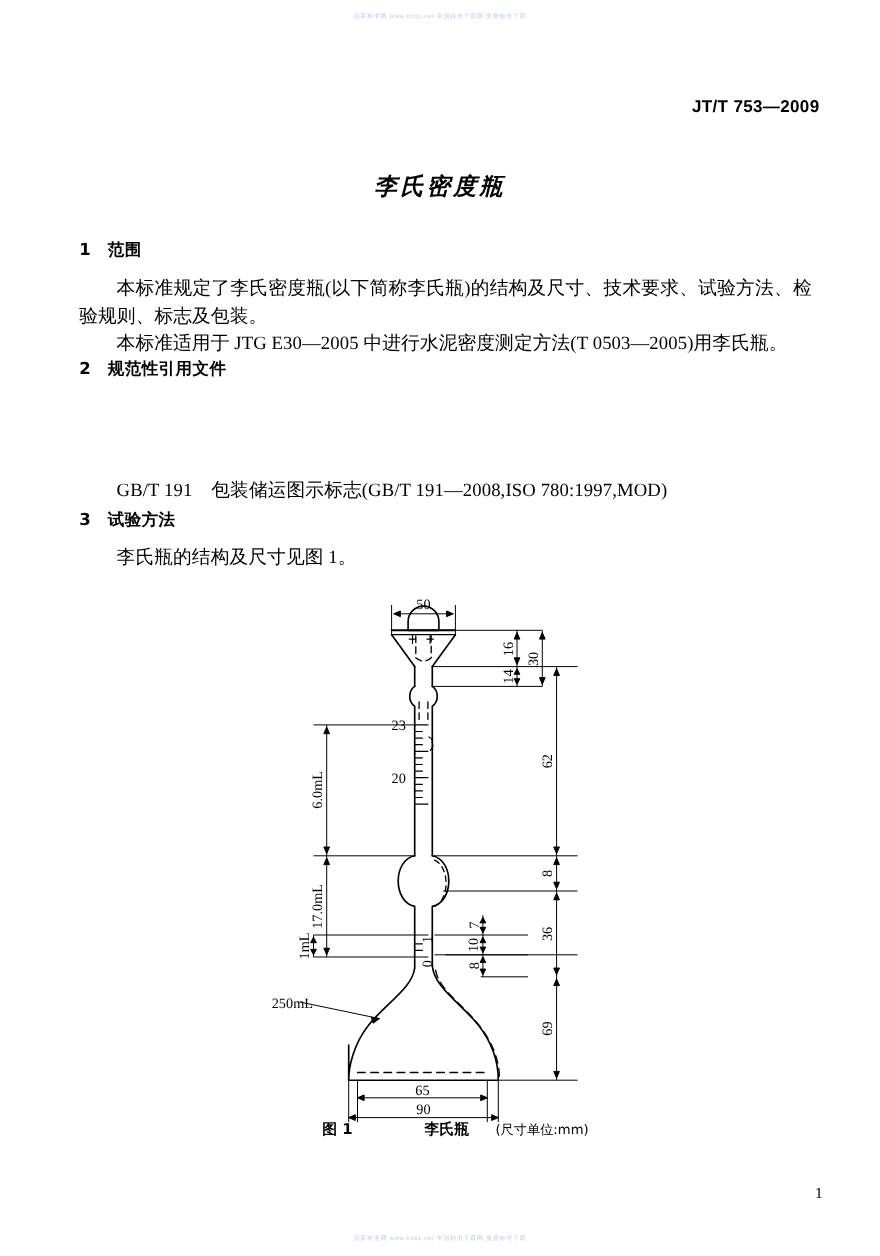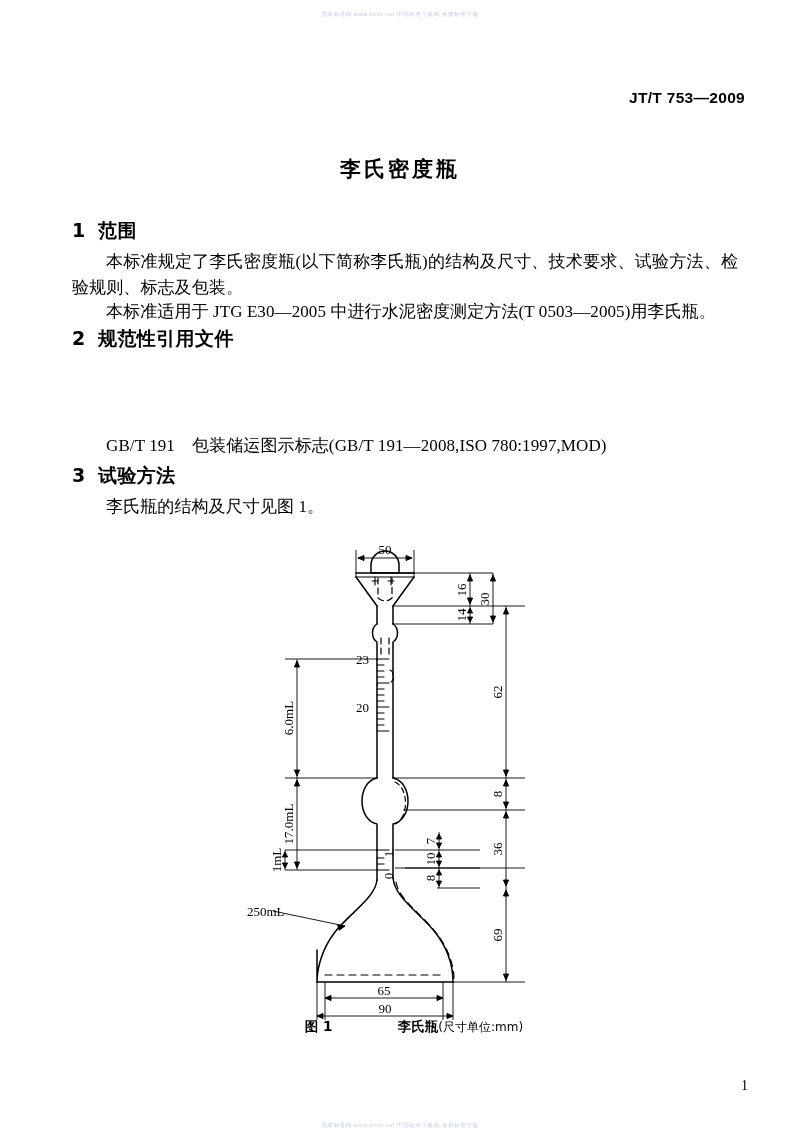--- a/index.html
+++ b/index.html
@@ -20,46 +20,46 @@
 
   .std-header{
     position:absolute;right:55px;top:89px;
     font-family:"Liberation Sans",sans-serif;
     font-size:15.5px;font-weight:700;letter-spacing:.3px;
   }
 
   .doc-title{
     position:absolute;left:0;width:100%;top:155px;text-align:center;
     font-family:"DejaVu Sans",sans-serif;font-weight:700;
-    font-size:21px;letter-spacing:3px;
+    font-size:21px;letter-spacing:3px;font-style:italic;
   }
 
   .clause-head{
     position:absolute;left:72px;
-    font-family:"DejaVu Sans",sans-serif;font-weight:700;font-size:19px;
+    font-family:"DejaVu Sans",sans-serif;font-weight:700;font-size:15px;
     letter-spacing:.4px;white-space:nowrap;
   }
   .clause-head .num{display:inline-block;width:26px;}
 
   .para{
     position:absolute;left:72px;width:666px;
     font-size:17px;line-height:25.5px;text-align:justify;
     letter-spacing:.1px;
   }
   .para.indent{text-indent:2em;}
 
   
   .figure{position:absolute;left:225px;top:520px;width:350px;height:500px;}
   .figure svg{display:block;}
   .fig-caption{
     position:absolute;left:0;width:100%;top:1018px;text-align:center;
     font-size:13.5px;font-family:"DejaVu Sans",sans-serif;
   }
   .fig-caption .bold{font-weight:700;padding-left:28px;}
-  .fig-caption .small{font-size:12px;}
+  .fig-caption .small{font-size:12px;padding-left:24px;}
 
   .page-number{
     position:absolute;right:52px;top:1078px;
     font-size:14px;font-family:"Liberation Serif",serif;
   }
   svg text{font-family:"Liberation Serif","DejaVu Serif",serif;}
 </style>
 </head>
 <body>
 

